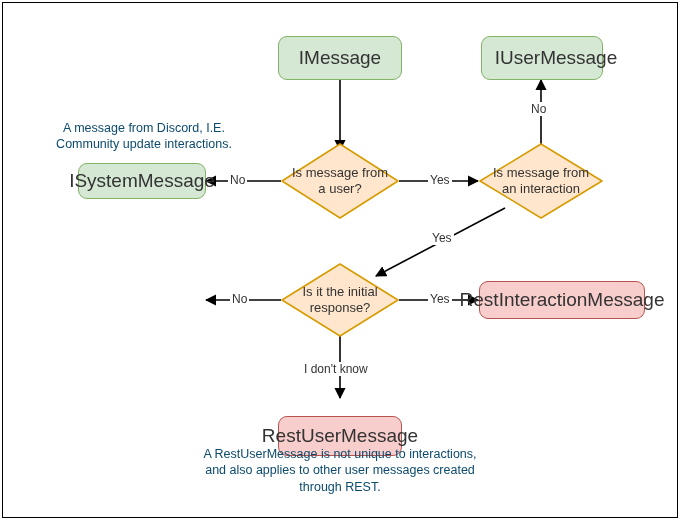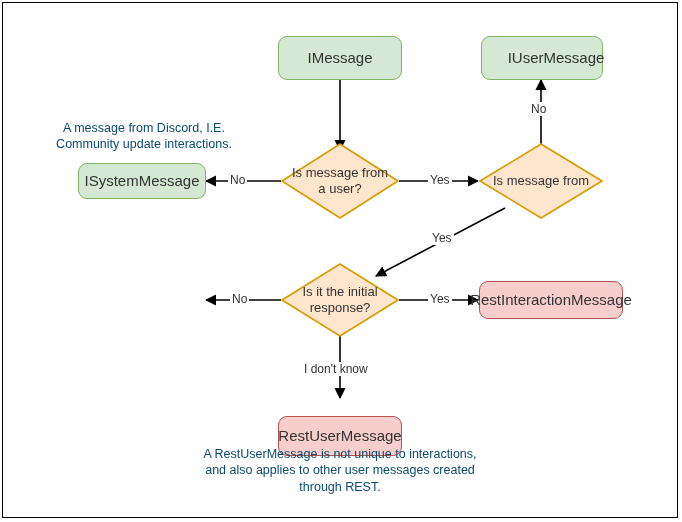--- a/index.html
+++ b/index.html
@@ -33,21 +33,21 @@
     pointer-events: none;
   }
   .node {
     position: absolute;
     box-sizing: border-box;
     display: flex;
     align-items: center;
     justify-content: center;
     text-align: left;
     color: #333333;
-    font-size: 15px;
+    font-size: 19px;
     line-height: 1.25;
   }
   .node.green {
     background: #d5e8d4;
     border: 1px solid #82b366;
     border-radius: 9px;
   }
   .node.red {
     background: #f8cecc;
     border: 1px solid #b85450;
@@ -164,38 +164,39 @@
     </div>
   </div>
 
   <div class="diamond-wrap" style="left:479px; top:143px; width:124px; height:76px;">
     <svg width="124" height="76" viewBox="0 0 124 76">
       <path d="M 62 1 L 123 38 L 62 75 L 1 38 Z" fill="#ffe6cc" stroke="#d79b00" stroke-width="1.5" stroke-linejoin="round"></path>
     </svg>
     <div class="diamond-label">
       <div>
         <div>Is message from</div>
+        <div>an interaction</div>
       </div>
     </div>
   </div>
 
   <div class="diamond-wrap" style="left:281px; top:263px; width:118px; height:74px;">
     <svg width="118" height="74" viewBox="0 0 118 74">
       <path d="M 59 1 L 117 37 L 59 73 L 1 37 Z" fill="#ffe6cc" stroke="#d79b00" stroke-width="1.5" stroke-linejoin="round"></path>
     </svg>
     <div class="diamond-label">
       <div>
         <div>Is it the initial</div>
         <div>response?</div>
       </div>
     </div>
   </div>
 
 
-  <div class="node red" style="left:479px; top:281px; width:144px; height:38px;">
+  <div class="node red" style="left:479px; top:281px; width:166px; height:38px;">
     <span>RestInteractionMessage</span>
   </div>
 
   <div class="node red" style="left:278px; top:400px; width:124px; height:40px;margin-top:16px;">
     <span>RestUserMessage</span>
   </div>
 
   <div class="edge-label" style="left:228px; top:173px;">
     <span>No</span>
   </div>

